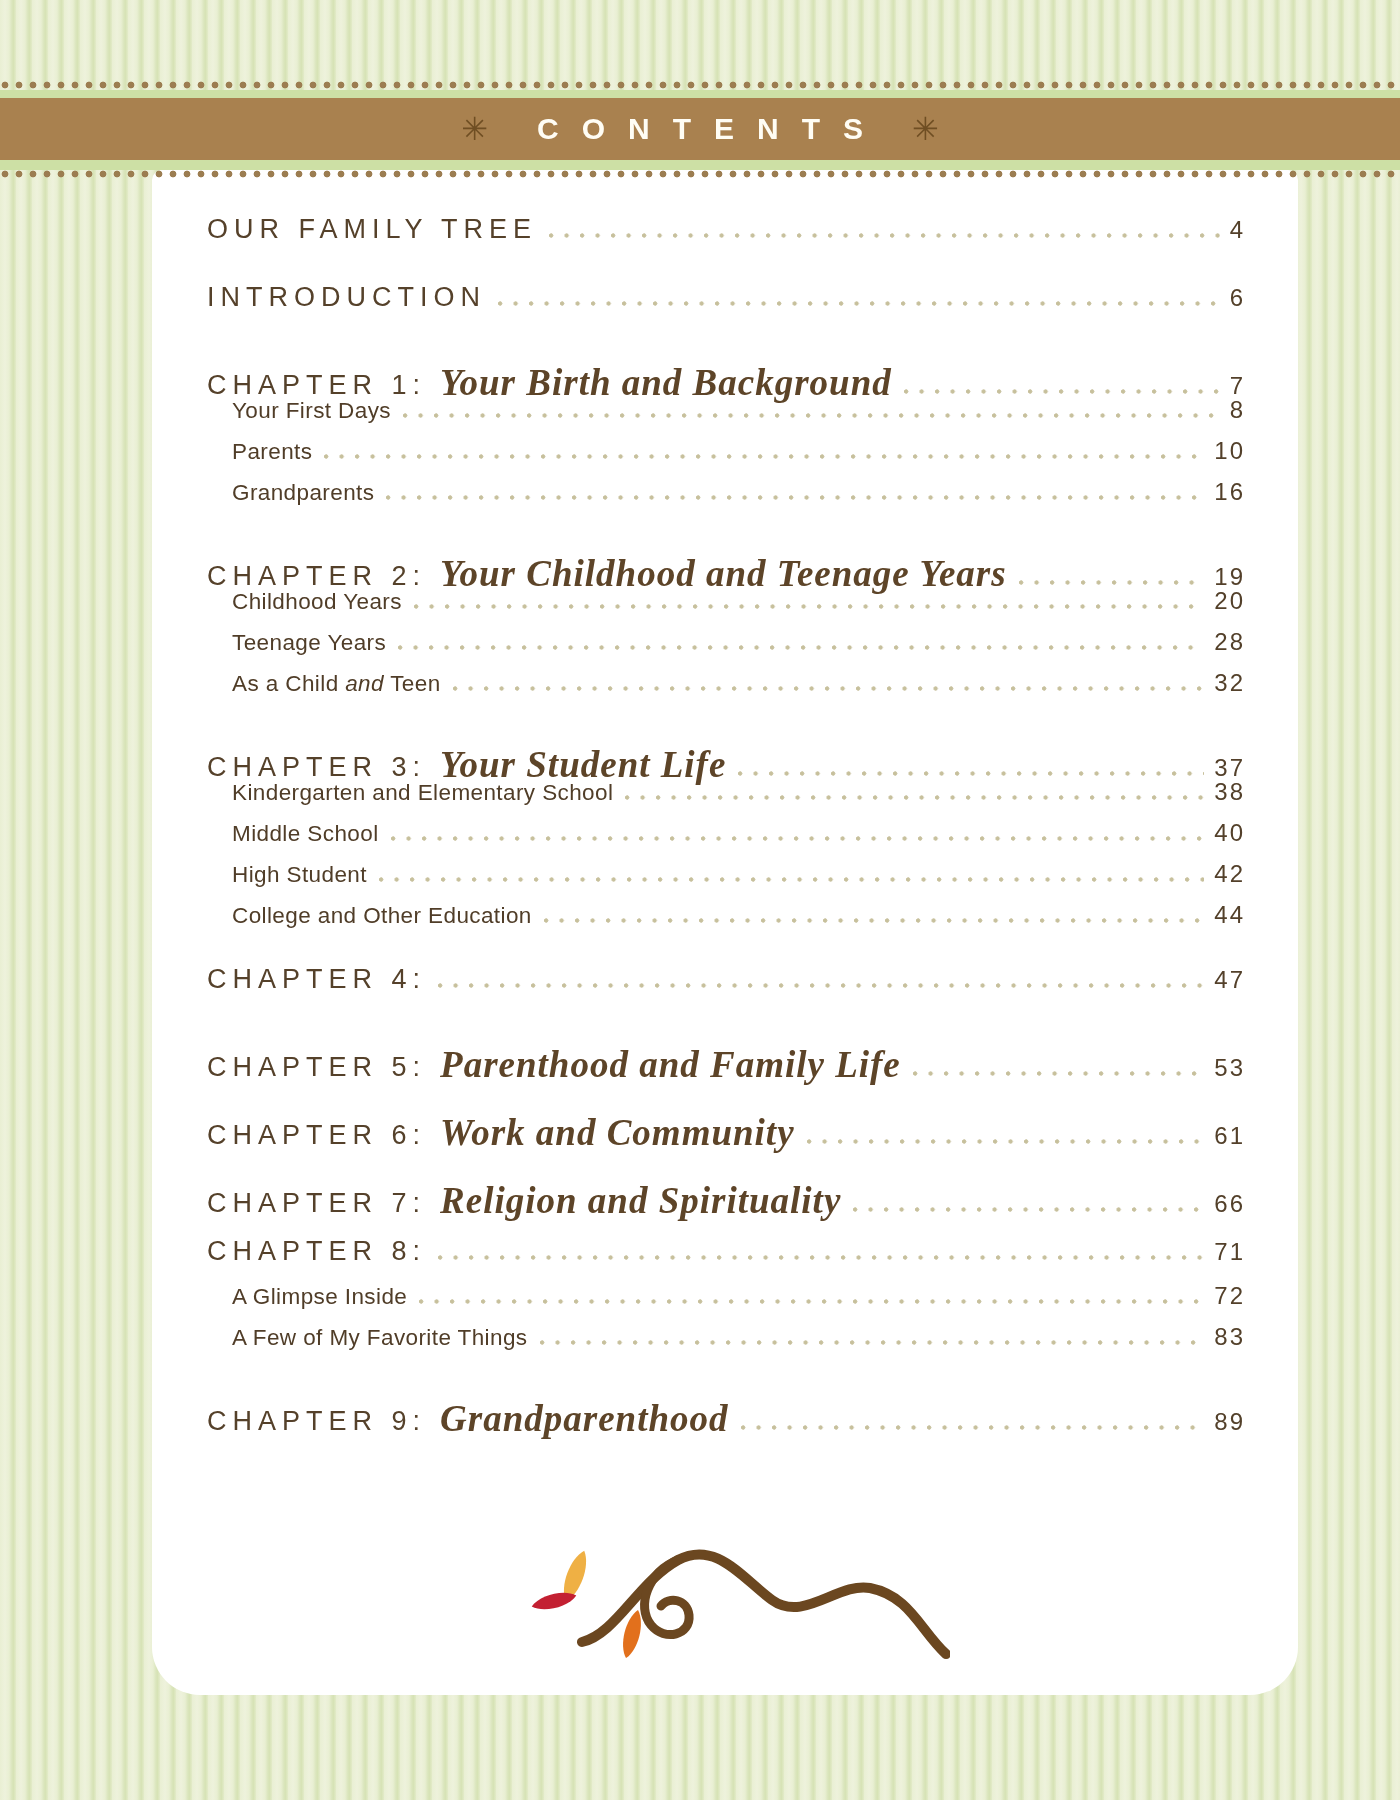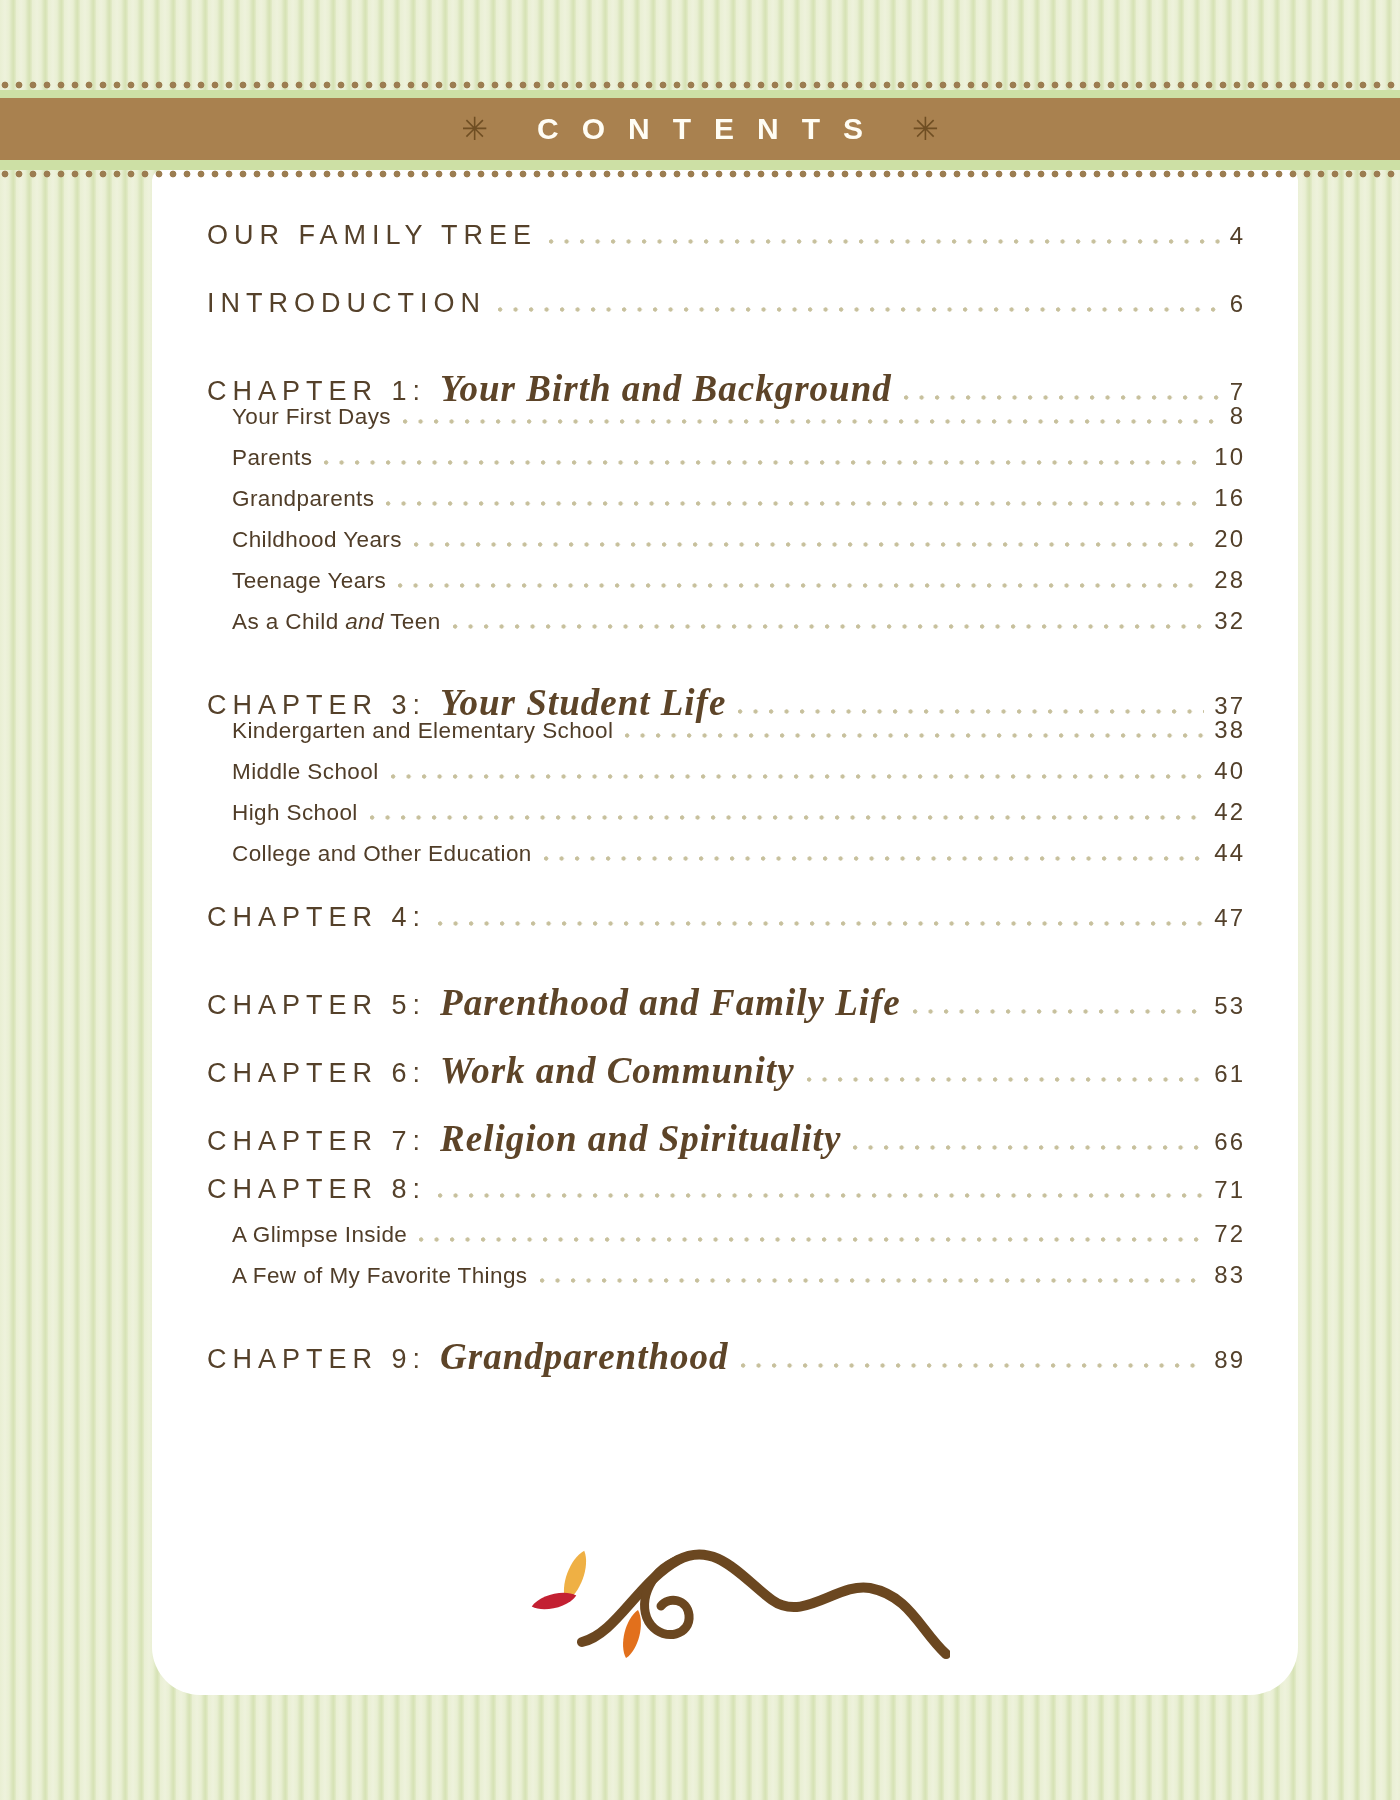--- a/index.html
+++ b/index.html
@@ -37,21 +37,21 @@
   .ornament{
     color:#6f4e23;font-size:32px;line-height:1;
     font-family:"DejaVu Sans",sans-serif;
   }
   .card{
     position:absolute;left:152px;top:170px;width:1146px;height:1525px;
     background:#ffffff;border-radius:10px 10px 48px 48px;z-index:1;
   }
   .toc{
     position:absolute;left:55px;top:0;right:53px;
-    padding-top:28px;display:block;
+    padding-top:22px;display:block;
   }
   .row{display:flex;align-items:baseline;}
   .row.l1{height:46px;margin-top:22px;}
   .row.l2{height:41px;padding-left:25px;}
   .label-caps{
     font-size:27px;color:#55412a;letter-spacing:6px;
     white-space:nowrap;flex:0 0 auto;
   }
   .script{
     font-family:"Liberation Serif",serif;font-style:italic;font-weight:bold;
@@ -117,20 +117,26 @@
       <div class="row l2">
         <span class="sub-label">Parents</span>
         <span class="leader"></span>
         <span class="page">10</span>
       </div>
       <div class="row l2">
         <span class="sub-label">Grandparents</span>
         <span class="leader"></span>
         <span class="page">16</span>
       </div>
+      <div class="row l1">
+        <span class="label-caps">CHAPTER 2:</span>
+        <span class="script">Your Childhood and Teenage Years</span>
+        <span class="leader"></span>
+        <span class="page">19</span>
+      </div>
       <div class="row l2">
         <span class="sub-label">Childhood Years</span>
         <span class="leader"></span>
         <span class="page">20</span>
       </div>
       <div class="row l2">
         <span class="sub-label">Teenage Years</span>
         <span class="leader"></span>
         <span class="page">28</span>
       </div>
@@ -149,21 +155,21 @@
         <span class="sub-label">Kindergarten and Elementary School</span>
         <span class="leader"></span>
         <span class="page">38</span>
       </div>
       <div class="row l2">
         <span class="sub-label">Middle School</span>
         <span class="leader"></span>
         <span class="page">40</span>
       </div>
       <div class="row l2">
-        <span class="sub-label">High School</span>
+        <span class="sub-label">High Student</span>
         <span class="leader"></span>
         <span class="page">42</span>
       </div>
       <div class="row l2">
         <span class="sub-label">College and Other Education</span>
         <span class="leader"></span>
         <span class="page">44</span>
       </div>
       <div class="row l1">
         <span class="label-caps">CHAPTER 4:</span>

